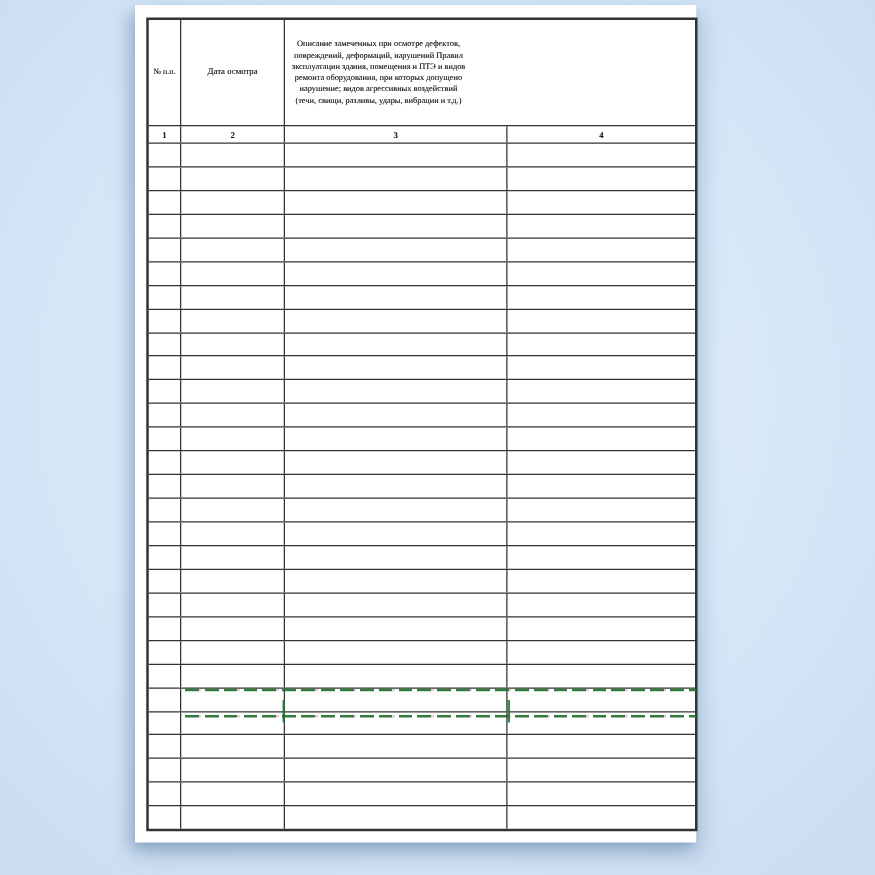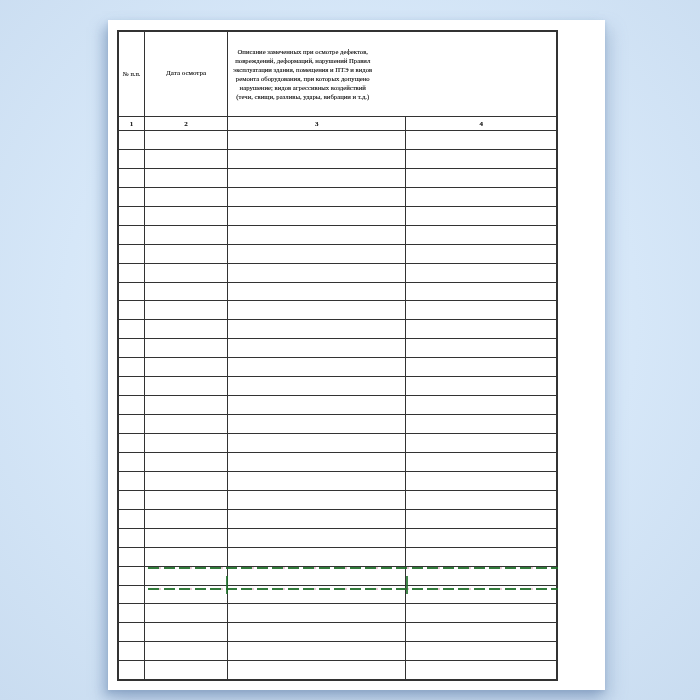--- a/index.html
+++ b/index.html
@@ -13,21 +13,21 @@
   html,body{margin:0;padding:0;}
   body{
     width:700px;height:700px;overflow:hidden;
     font-family:"Liberation Serif","DejaVu Serif",serif;
   }
   .stage{
     position:relative;width:700px;height:700px;
     background:radial-gradient(circle at 50% 45%, #e9f3fc 0%, var(--bg) 55%, #c9dcf0 100%);
   }
   .page{
-    position:absolute;left:108px;top:20px;width:497px;height:670px;
+    position:absolute;left:108px;top:4px;width:449px;height:670px;
     background:var(--page);
     box-shadow:-6px 7px 11px rgba(120,148,185,.50),
                 5px 9px 16px rgba(120,148,185,.38),
                 0 2px 4px rgba(120,148,185,.30);
     font-family:Liberation Serif, serif;
   }
   .doc-table{
     position:absolute;left:9px;top:10px;width:441px;height:651px;
     display:flex;flex-direction:column;
     border:2.6px solid var(--border);

